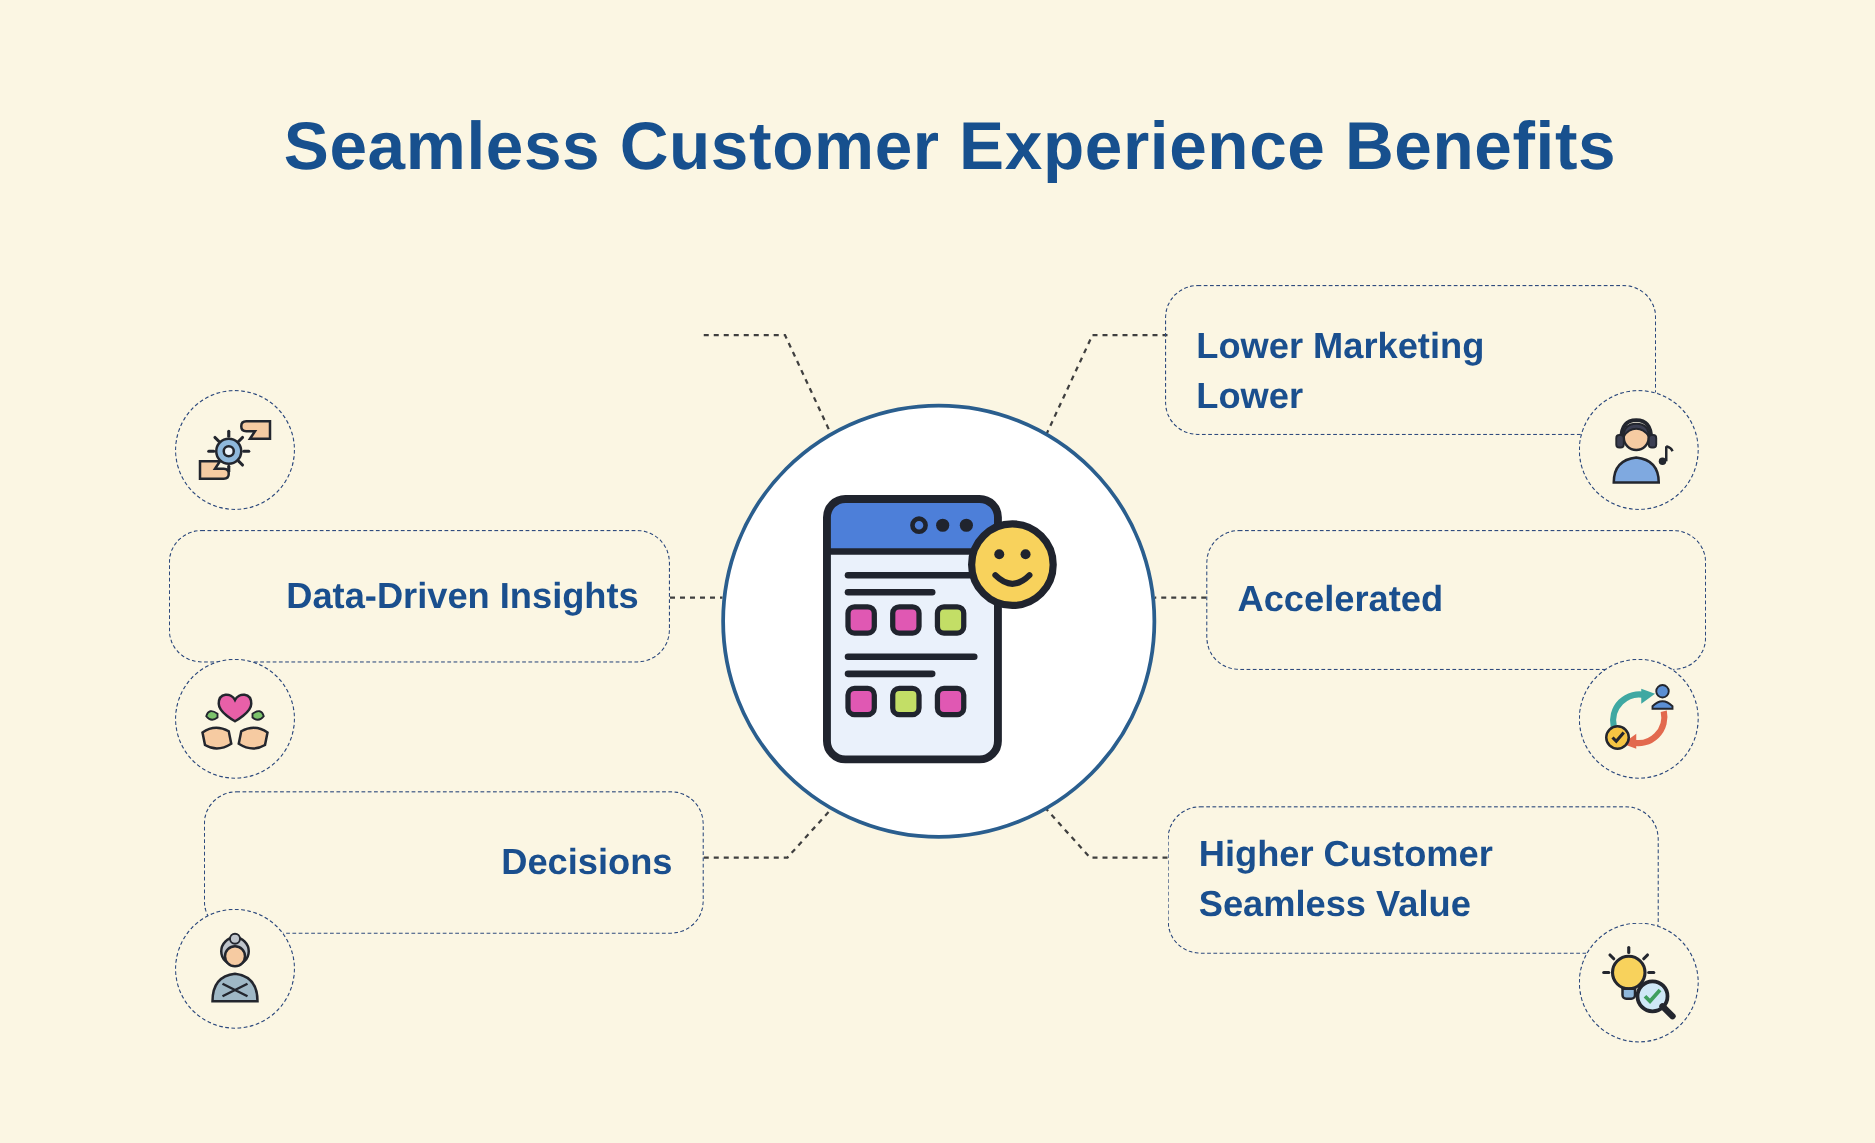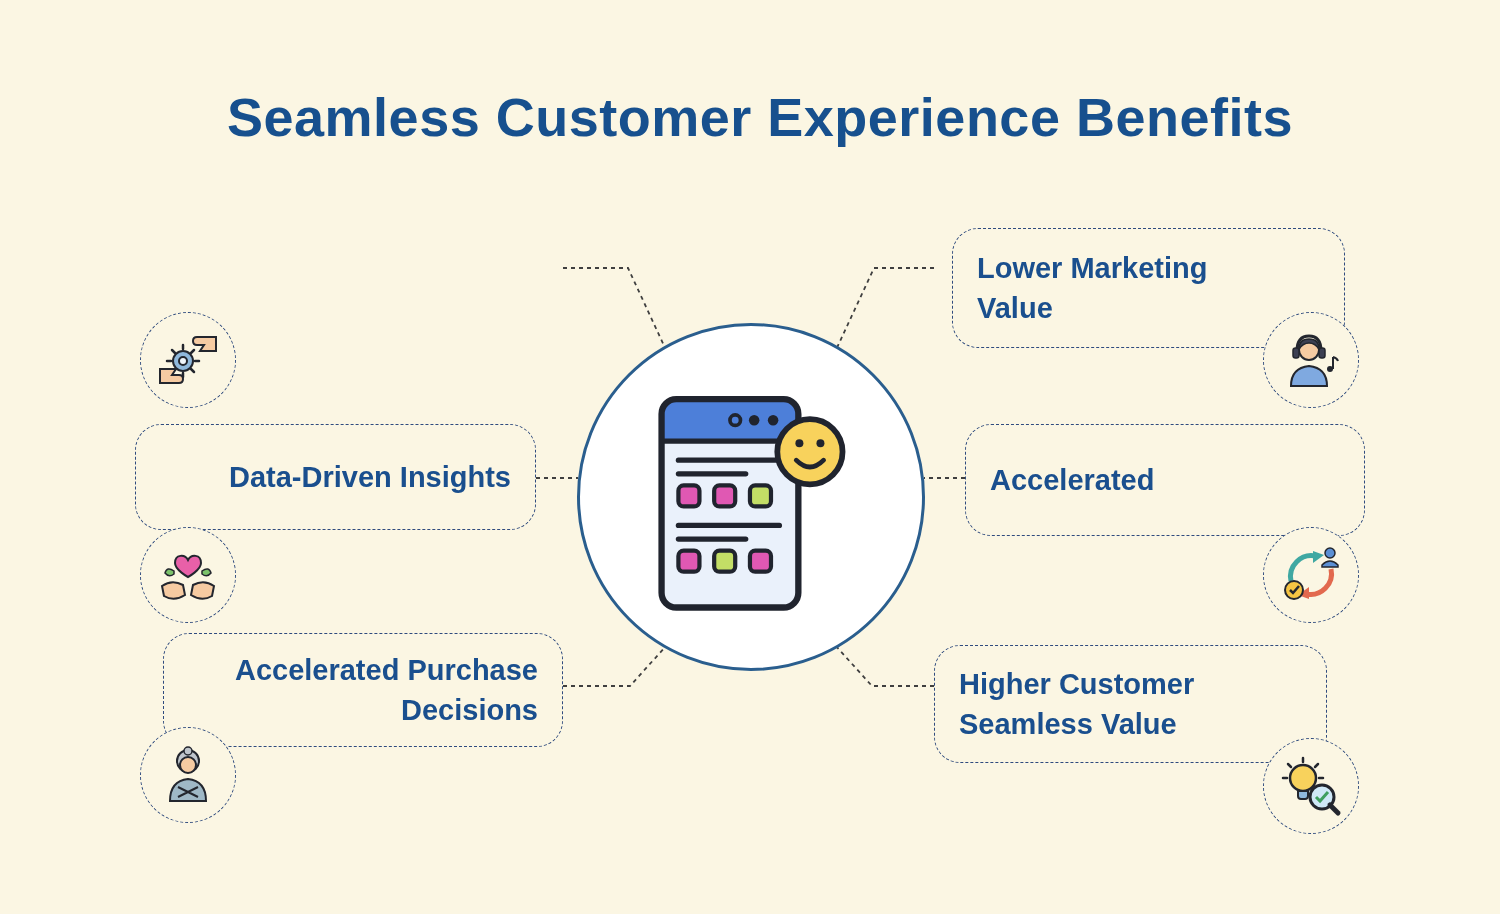--- a/index.html
+++ b/index.html
@@ -30,21 +30,21 @@
     position:absolute; border:1.8px dashed #2F4B7E; border-radius:26px;
     color:#1A4F8E; font-size:29px; font-weight:700; line-height:1.38;
     display:flex; flex-direction:column; justify-content:center; z-index:2;
   }
   .benefit-box.left  { align-items:flex-end;   text-align:right; padding:10px 24px 10px 20px; }
   .benefit-box.right { align-items:flex-start; text-align:left;  padding:10px 20px 10px 24px; }
 
   .b1 { left:163px; top:228px; width:400px; height:118px; }
   .b2 { left:135px; top:424px; width:401px; height:106px; }
   .b3 { left:163px; top:633px; width:400px; height:114px; }
-  .b4 { left:952px; top:228px; width:393px; height:120px; }
+  .b4 { left:932px; top:228px; width:393px; height:120px;justify-content:flex-end; }
   .b5 { left:965px; top:424px; width:400px; height:112px; }
   .b6 { left:934px; top:645px; width:393px; height:118px; }
 
   .icon-circle {
     position:absolute; width:96px; height:96px; border-radius:50%;
     border:1.8px dashed #2F4B7E; background:#FBF6E3; z-index:3;
     display:flex; align-items:center; justify-content:center;
   }
   .ic1 { left:140px;  top:312px; }
   .ic2 { left:140px;  top:527px; }
@@ -114,27 +114,26 @@
       </g>
     </svg>
   </div>
 
 
   <div class="benefit-box left b2">
     <span>Data-Driven Insights</span>
   </div>
 
   <div class="benefit-box left b3">
-    <span>Accelerated Purchase</span>
     <span>Decisions</span>
   </div>
 
   <div class="benefit-box right b4">
     <span>Lower Marketing</span>
-    <span>Value</span>
+    <span>Lower</span>
   </div>
 
   <div class="benefit-box right b5">
     <span>Accelerated</span>
   </div>
 
   <div class="benefit-box right b6">
     <span>Higher Customer</span>
     <span>Seamless Value</span>
   </div>

